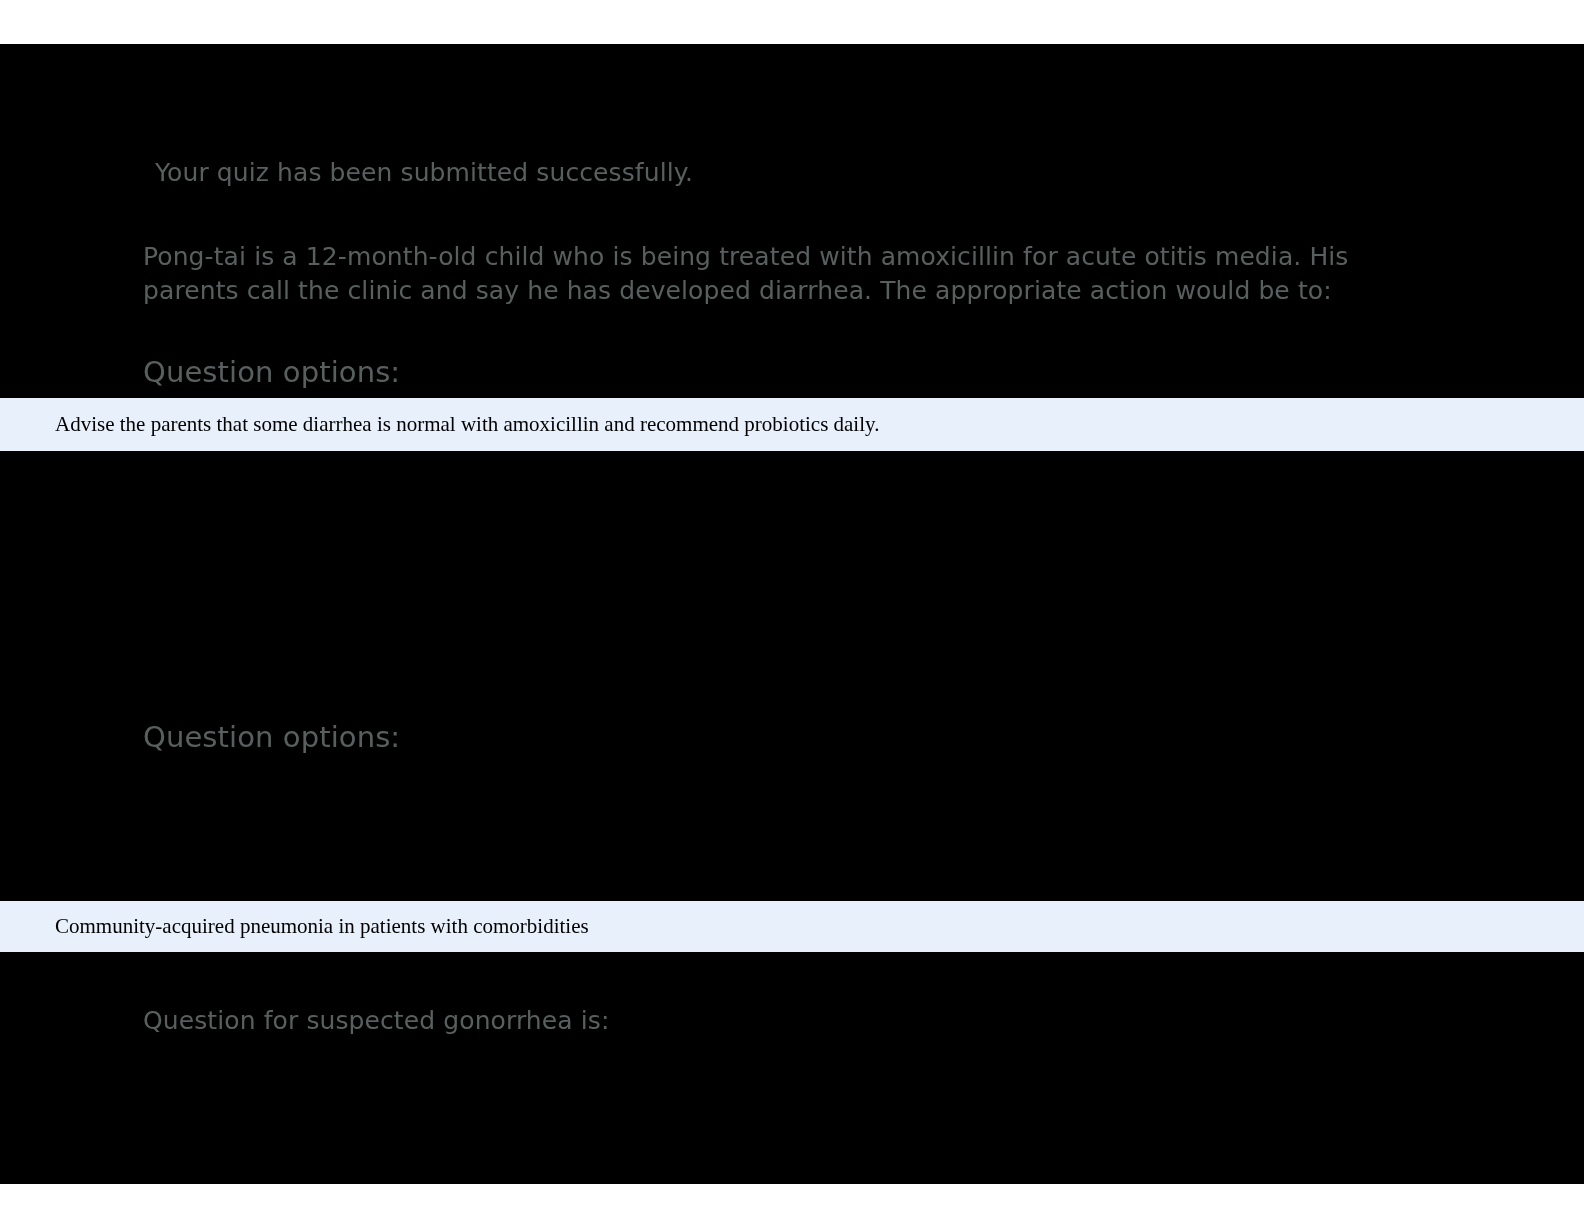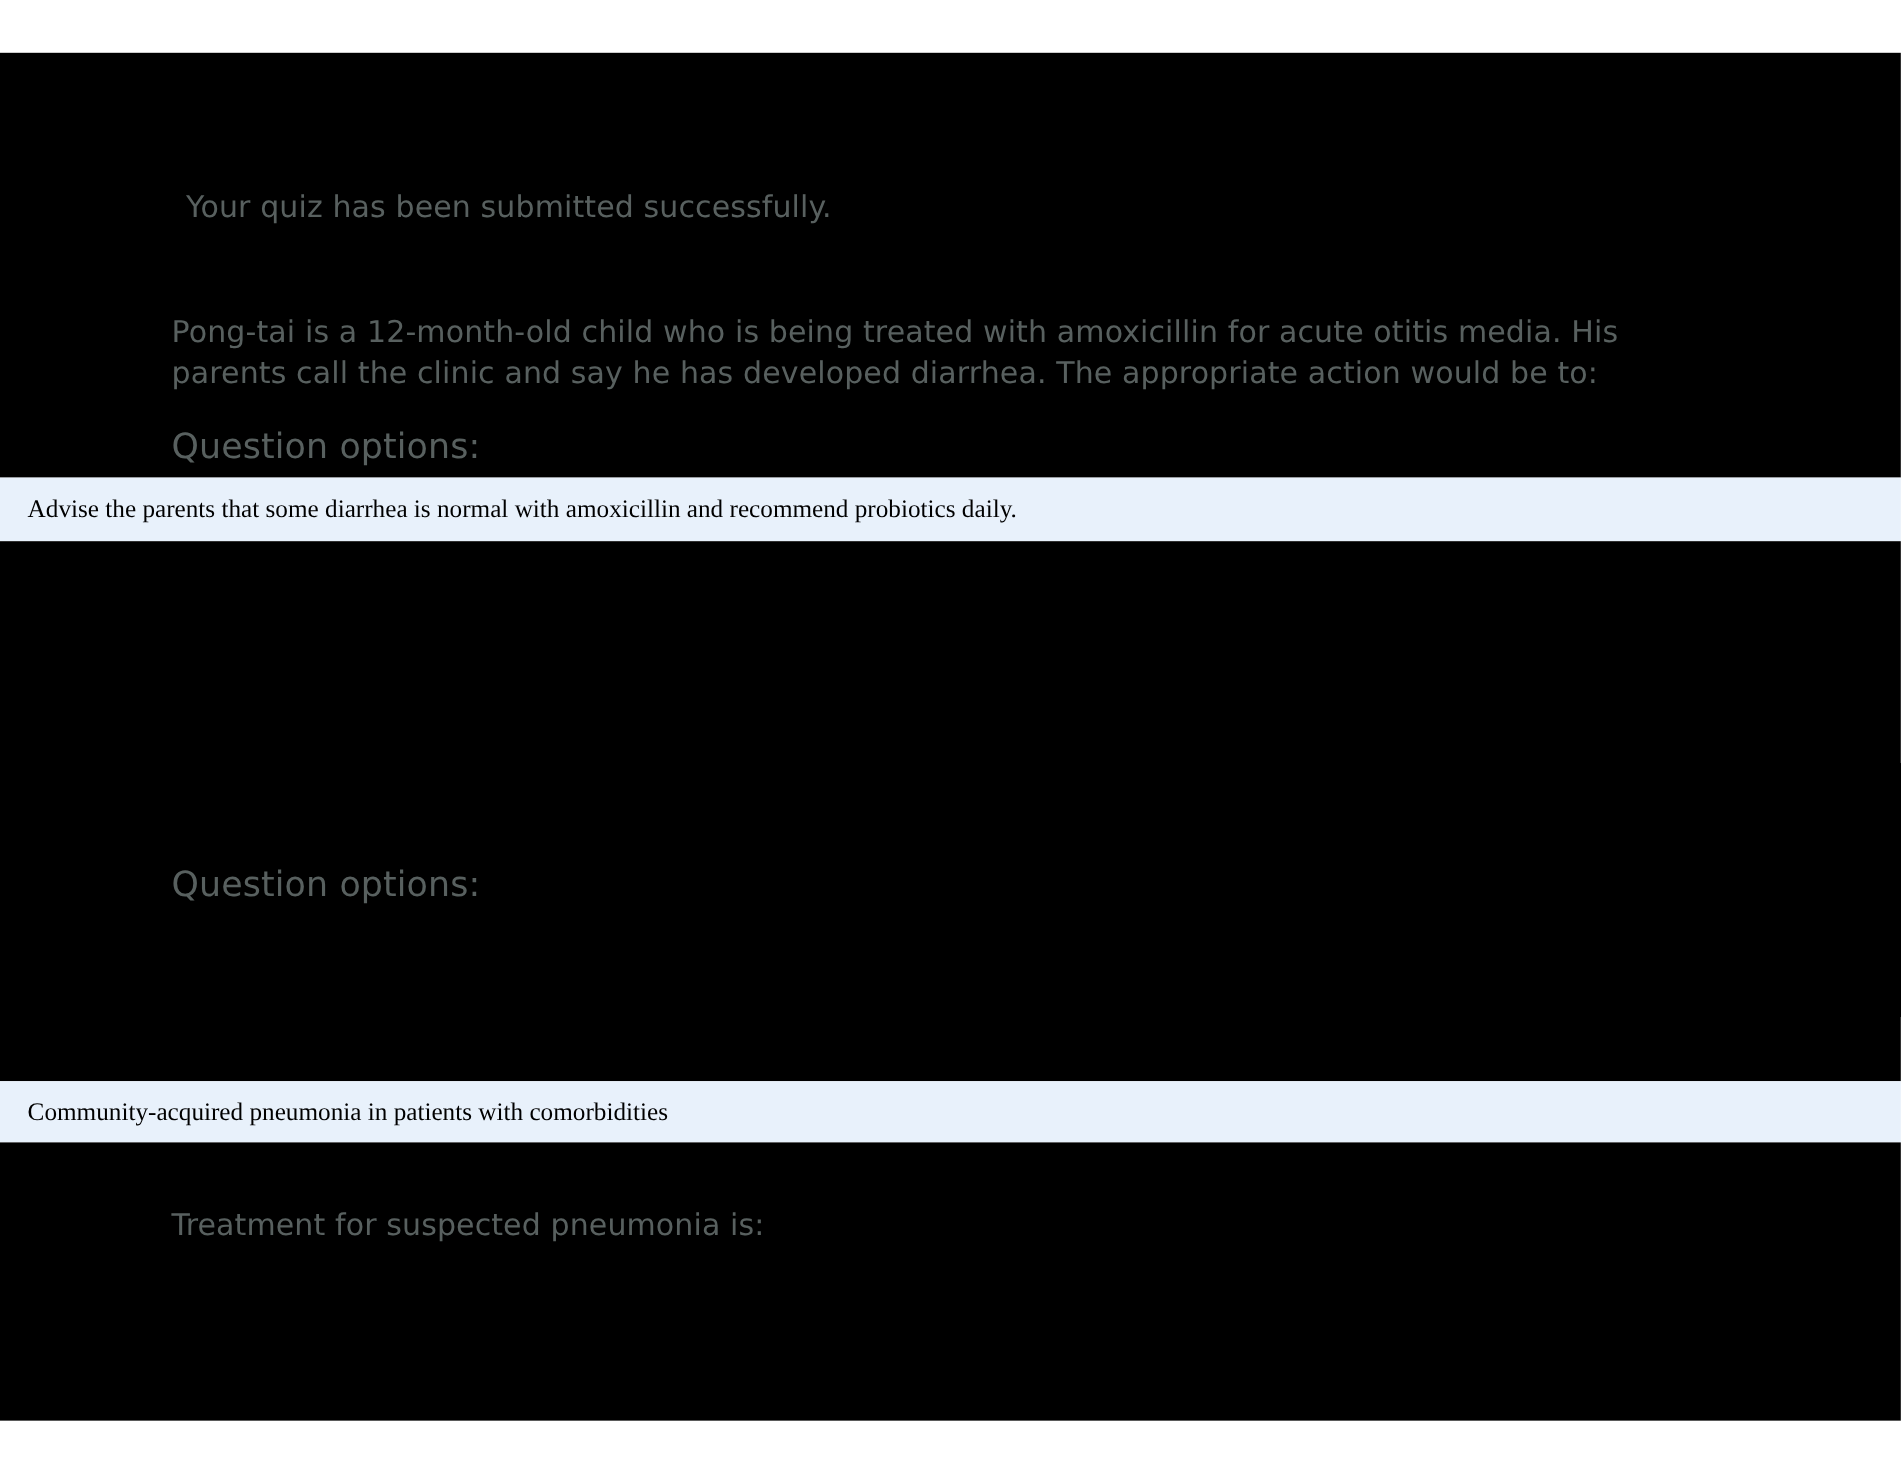--- a/index.html
+++ b/index.html
@@ -35,40 +35,39 @@
     left: 0;
     width: 1584px;
     background: #e8f1fb;
     display: flex;
     align-items: center;
   }
   .answer-text {
     font-family: "Liberation Serif", serif;
     font-size: 21px;
     color: #000000;
-    padding-left: 23px;
+    padding-left: 55px;
     line-height: 1.3;
     white-space: nowrap;
   }
   
   .quiz-text {
     position: absolute;
     color: #58605f;
     font-family: "DejaVu Sans", sans-serif;
     font-size: 25px;
     line-height: 34px;
     letter-spacing: 0.1px;
   }
   .submit-msg {
     font-size: 25px;
     margin-left: 12px;
   }
   .q-stem {
     width: 1270px;
-    margin-top: 20px;
   }
   .q-options-label {
     font-size: 29px;
   }
   .white-strip {
     position: absolute;
     left: 0;
     width: 1584px;
     background: #ffffff;
   }
@@ -96,17 +95,17 @@
 
 
   <div class="quiz-text q-options-label" style="left:143px; top:720px;">Question options:</div>
 
   <div class="answer-row" style="top:901px; height:51px;align-items:center;">
     <span class="answer-text">Community-acquired pneumonia in patients with comorbidities</span>
   </div>
 
   <div class="dark-band" style="top:952px; height:232px;"></div>
 
-  <div class="quiz-text" style="left:143px; top:1004px;">Treatment for suspected pneumonia is:</div>
+  <div class="quiz-text" style="left:143px; top:1004px;">Question for suspected gonorrhea is:</div>
 
   <div class="white-strip" style="top:1184px; height:40px;"></div>
 
 </div>
 
 </body></html>

